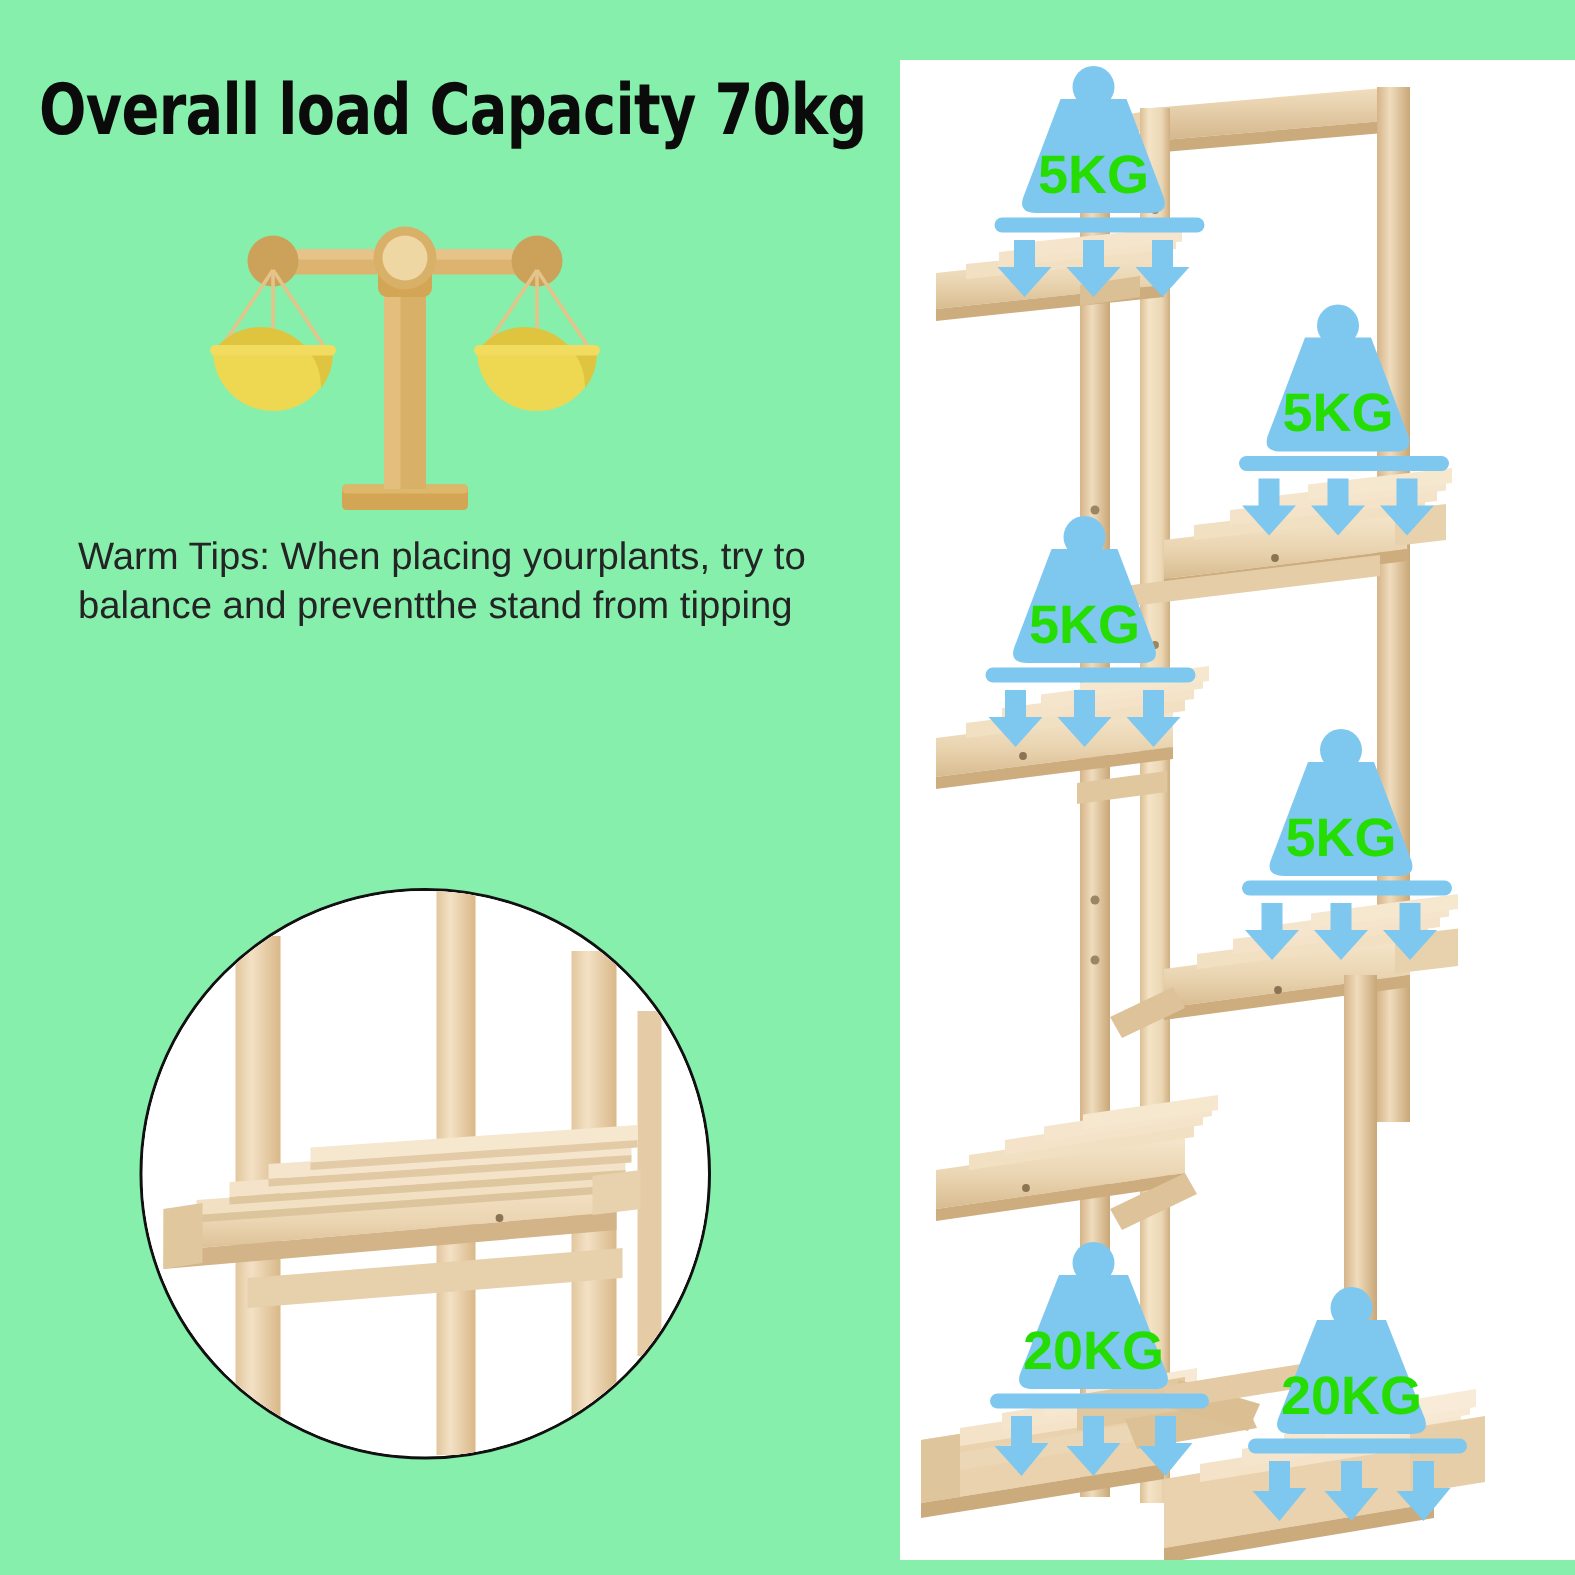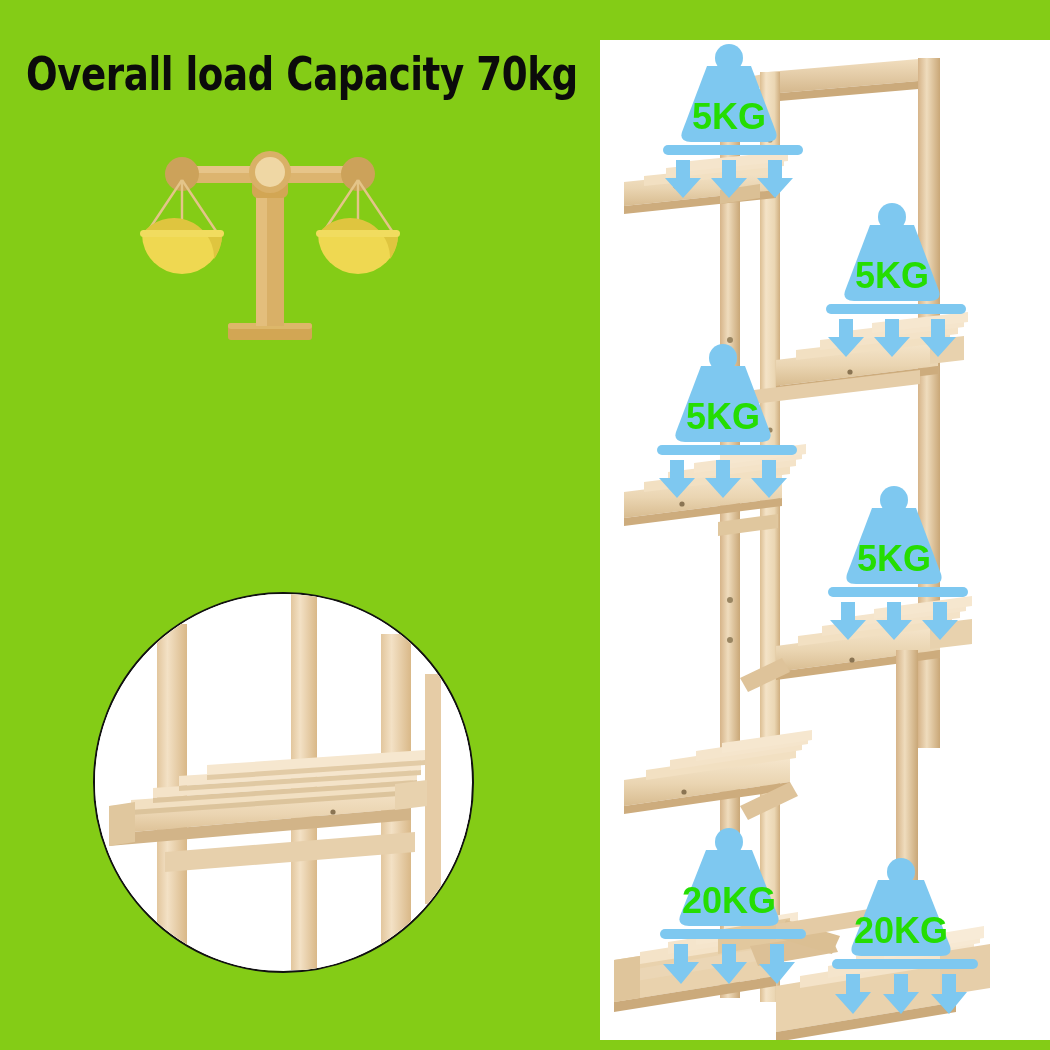--- a/index.html
+++ b/index.html
@@ -6,21 +6,21 @@
   * { box-sizing: border-box; margin: 0; padding: 0; }
   html, body {
     width: 1050px; height: 1050px;
     background: #ffffff;
     font-family: "Liberation Sans", sans-serif;
     overflow: hidden;
   }
   #page {
     position: relative;
     width: 1050px; height: 1050px;
-    background: #84cc16;
+    background: #86efac;
   }
 
   
   #title {
     position: absolute;
     left: 26px; top: 48px;
     font-family: "Liberation Sans Narrow", "DejaVu Sans Condensed", "Liberation Sans", sans-serif;
     font-weight: 700;
     font-size: 47px;
     line-height: 52px;
@@ -126,20 +126,21 @@
         <line x1="218" y1="42" x2="218" y2="96"></line>
         <line x1="218" y1="42" x2="254" y2="96"></line>
       </g>
 
       <path d="M178 96 H258 A40 40 0 0 1 178 96 Z" fill="#EFD851"></path>
       <path d="M178 96 H258 A40 40 0 0 1 250 121 A40 40 0 0 0 178 96 Z" fill="#DFC53F"></path>
       <rect x="176" y="92" width="84" height="7" rx="3.5" fill="#F1DC5F"></rect>
     </svg>
   </div>
 
+  <div id="tips">Warm Tips: When placing yourplants, try to balance and preventthe stand from tipping</div>
 
   <div id="detail-circle">
     <svg width="376" height="376" viewBox="0 0 376 376" xmlns="http://www.w3.org/2000/svg">
       <defs>
         <linearGradient id="dpost" x1="0" y1="0" x2="1" y2="0">
           <stop offset="0%" stop-color="#E2C69D"></stop>
           <stop offset="35%" stop-color="#F3E1C5"></stop>
           <stop offset="100%" stop-color="#D9B888"></stop>
         </linearGradient>
         <linearGradient id="dslat" x1="0" y1="0" x2="0" y2="1">

